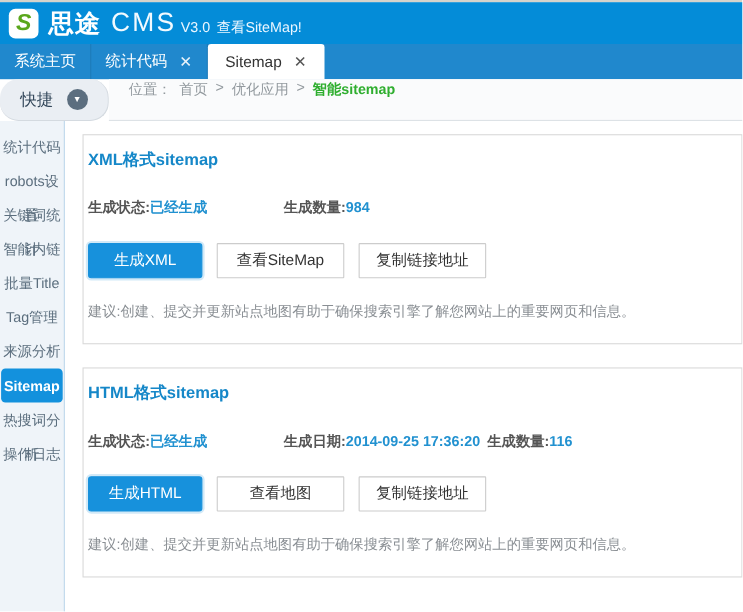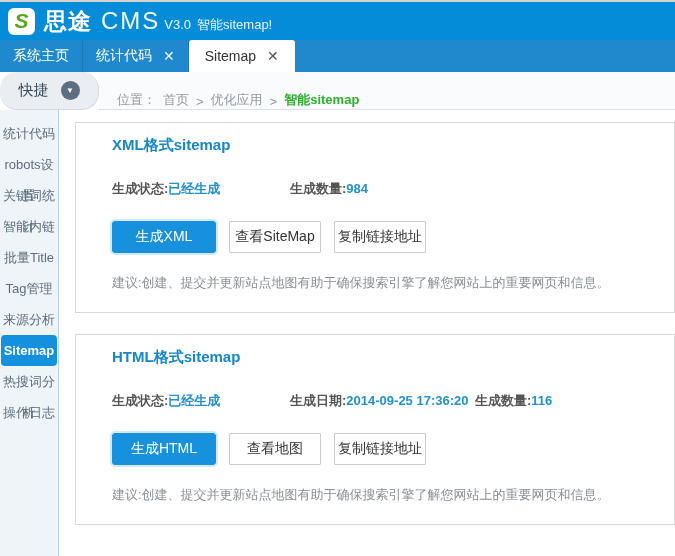--- a/index.html
+++ b/index.html
@@ -27,54 +27,54 @@
   .tab.active .close { color:#555; }
 
   
   .subbar { height:38px; display:flex; }
   .quick { width:99px; background:#eaeef3; border-right:1px solid #d4dae0; border-bottom:1px solid #d4dae0;
     display:flex; align-items:center; justify-content:center; gap:12px; cursor:pointer;border-radius:17px; }
   .quick-label { color:#33475a; font-size:15px; }
   .quick-circle { width:19px; height:19px; border-radius:50%; background:#5c6e7f; color:#fff;
     font-size:8px; display:flex; align-items:center; justify-content:center; }
   .breadcrumb { flex:1; background:#fafbfc; border-bottom:1px solid #dde2e6; display:flex;
-    align-items:flex-end; padding-left:18px; font-size:13px; color:#939a9f; gap:7px; white-space:nowrap; }
+    align-items:flex-start; padding-left:18px; font-size:13px; color:#939a9f; gap:7px; white-space:nowrap; }
   .breadcrumb .link { color:#939a9f; cursor:pointer; }
   .breadcrumb .current { color:#2fae2f; font-weight:bold; }
 
   
   .content { height:446px; display:flex; }
   .sidebar { width:99px; background:#eff4f9; border-right:1px solid #b9d4e9; padding-top:8px; }
   .side-item { height:31px; line-height:31px; text-align:center; color:#5b6e7e; font-size:13px; cursor:pointer; }
   .side-item.active { background:#1391dd; color:#fff; font-weight:bold; border-radius:4px; margin:0 1px; }
 
   .main { flex:1; padding:12px 0 0 16px; background:#fff; }
-  .card { width:600px; border:1px solid #d9d9d9; background:#fff; padding:13px 36px 20px; margin-bottom:21px; }
+  .card { width:600px; border:1px solid #d9d9d9; background:#fff; padding:13px 4px 20px; margin-bottom:21px; }
   .card-title { color:#1587c8; font-size:15px; font-weight:bold; }
   .status-row { margin-top:25px; font-size:13px; color:#555; display:flex;font-weight:bold; }
   .seg1 { width:178px; } .seg2 { width:185px; }
   .val { color:#2191d0; }
   .btn-row { margin-top:23px; display:flex; gap:13px; align-items:flex-start; }
   button { font-family:inherit; font-size:14px; height:32px; cursor:pointer; }
   .btn-primary { width:104px; background:#1791dc; color:#fff; border:1px solid #1791dc;
     border-radius:3px; box-shadow:0 0 0 2px #d2e9f7; }
-  .btn-secondary { width:92px; background:#fff; color:#333; border:1px solid #cccccc; border-radius:1px; }
+  .btn-secondary { width:116px; background:#fff; color:#333; border:1px solid #cccccc; border-radius:1px; }
   .tip { margin-top:21px; color:#8a8f94; font-size:13px; }
 </style>
 </head>
 <body>
 
 <div class="top-strip"></div>
 
 <div class="header">
   <span class="logo">S</span>
   <span class="brand">思途</span>
   <span class="product">CMS</span>
   <span class="version">V3.0</span>
-  <span class="tagline">智能sitemap!</span>
+  <span class="tagline">查看SiteMap!</span>
 </div>
 
 <div class="tabstrip">
   <div class="tab">
     <span>系统主页</span>
   </div>
   <div class="tab">
     <span>统计代码</span>
     <span class="close">✕</span>
   </div>

